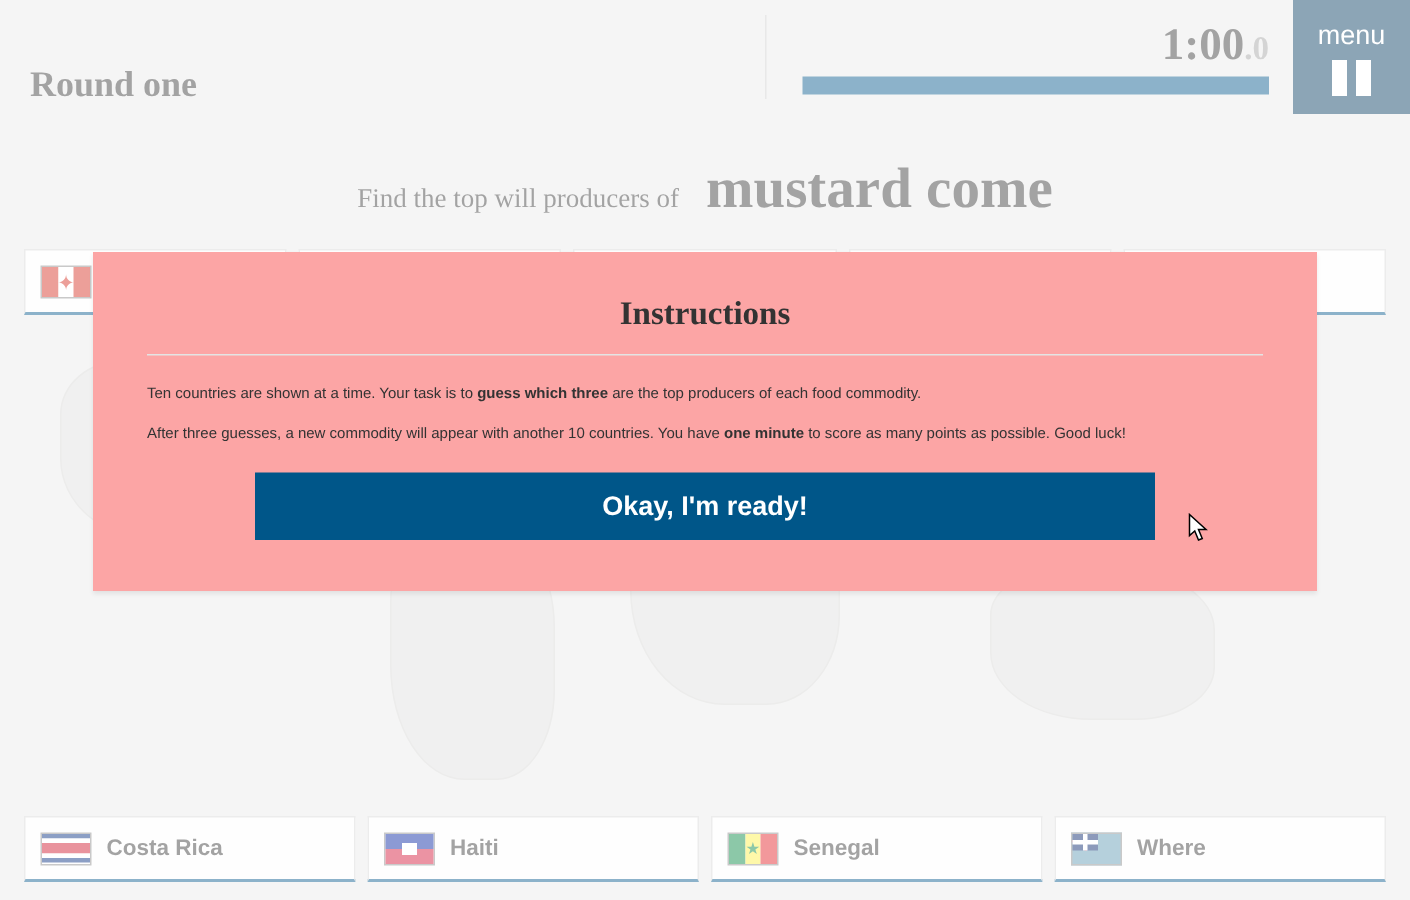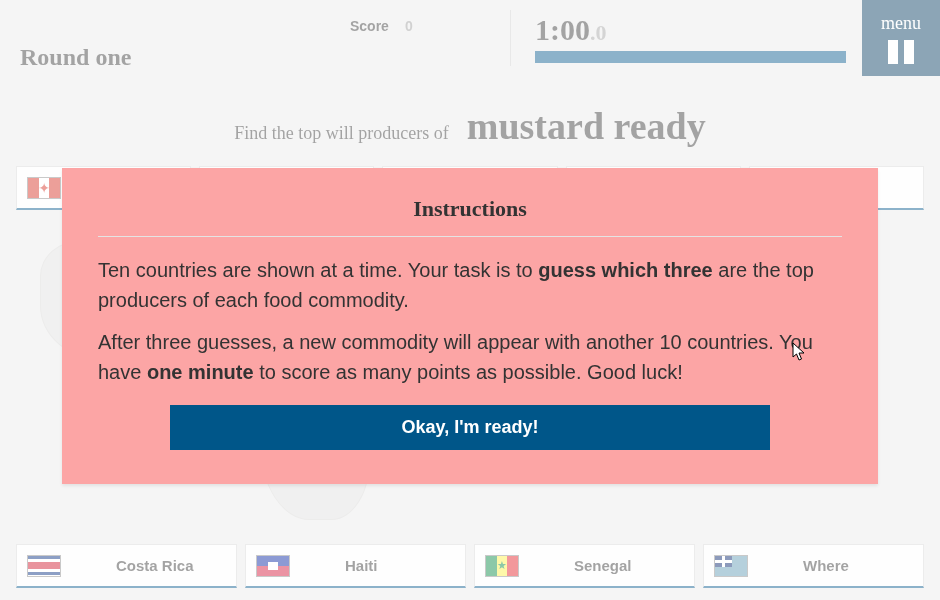--- a/index.html
+++ b/index.html
@@ -52,37 +52,37 @@
 
   .header-timer-wrap {
     flex: 1;
     border-left: 1px solid var(--border-light);
     margin-top: 10px; margin-bottom: 10px;
     padding-left: 24px; padding-right: 16px;
     display:flex; flex-direction:column; justify-content:center;
   }
   .timer-text {
     font-family: Georgia, "Times New Roman", serif;
-    font-size: 30px; font-weight:700; text-align:left;
+    font-size: 30px; font-weight:700; text-align:right;
     color:#333;
   }
   .timer-text .dec { color:#a0a0a0; font-size:22px; }
   .progress-track {
     width:100%; height:12px; background:#b7b7b7; border-radius:1px;
     margin-top:4px;
   }
   .progress-fill { height:100%; width:100%; background: var(--navy); }
 
   .menu-btn {
     width: 78px;
     background: var(--blue-dark);
     color:#fff;
     display:flex; flex-direction:column; align-items:center; justify-content:center;
     gap:6px;
-    font-family: Liberation Serif, serif;
+    font-family: Liberation Sans, sans-serif;
     font-size:18px;
     cursor:pointer;
     margin: 0;
   }
   .pause-bars { display:flex; gap:6px; }
   .pause-bars span { width:10px; height:24px; background:#fff; display:block; }
 
   
   .prompt {
     text-align:center;
@@ -113,21 +113,21 @@
     gap: 10px;
     cursor:pointer;
   }
   .flag {
     width: 34px; height: 22px; flex: 0 0 34px;
     border:1px solid #888;
     display:block;
   }
   .country-name {
     font-size:15px; font-weight:700; color:#333;
-    white-space:nowrap; overflow:hidden; text-overflow:ellipsis;margin-left:45px;
+    white-space:nowrap; overflow:hidden; text-overflow:ellipsis;
   }
 
   
   .flag-tri-h { display:flex; flex-direction:column; }
   .flag-tri-h > div { flex:1; }
   .flag-tri-v { display:flex; }
   .flag-tri-v > div { flex:1; }
 
   
   .map-stage {
@@ -149,21 +149,21 @@
     box-shadow: 0 2px 3px rgba(0,0,0,0.08);
   }
   .modal h2 {
     font-family: Georgia, serif;
     text-align:center;
     margin:0 0 14px;
     font-size:22px;
     color:#333;
   }
   .modal hr { border:none; border-top:1px solid #e4e4e4; margin:0 0 18px; }
-  .modal p { font-size:20px; line-height:1.5; color:#333; margin:0 0 12px; }
+  .modal p { font-size:10px; line-height:1.5; color:#333; margin:0 0 12px; }
   .modal p b { font-weight:700; }
   .ready-btn {
     display:block;
     margin: 18px auto 0;
     width: 600px; max-width:100%;
     background: var(--navy);
     color:#fff;
     font-weight:700;
     font-size:18px;
     border:none;
@@ -177,24 +177,20 @@
 </style>
 </head>
 <body>
 
 <div class="header">
   <div class="header-left">
     <div class="round-title">Round one</div>
   </div>
 
   <div class="header-score">
-    <div class="score-row">
-      <span class="score-label">Score</span>
-      <span class="score-val">0</span>
-    </div>
   </div>
 
   <div class="header-timer-wrap">
     <div class="timer-text">
       <span>1:00</span><span class="dec">.0</span>
     </div>
     <div class="progress-track">
       <div class="progress-fill" style="width:100%"></div>
     </div>
   </div>
@@ -203,21 +199,21 @@
     <span>menu</span>
     <span class="pause-bars">
         <span></span>
         <span></span>
       </span>
   </div>
 </div>
 
 <div class="prompt">
   <span class="lead">Find the top will producers of</span>
-  <span class="commodity">mustard ready</span>
+  <span class="commodity">mustard come</span>
 </div>
 
 <div class="country-row">
   <div class="country-tile" id="top0">
     <span class="flag flag-tri-v" id="flag-top0" style="position: relative;">
         <div style="background: rgb(213, 43, 30);"></div>
         <div style="background: rgb(255, 255, 255);"></div>
         <div style="background: rgb(213, 43, 30);"></div>
         <div style="position: absolute; left: 50%; top: 50%; transform: translate(-50%, -50%); color: rgb(213, 43, 30); font-size: 14px; line-height: 1;">✦</div>
       </span>

